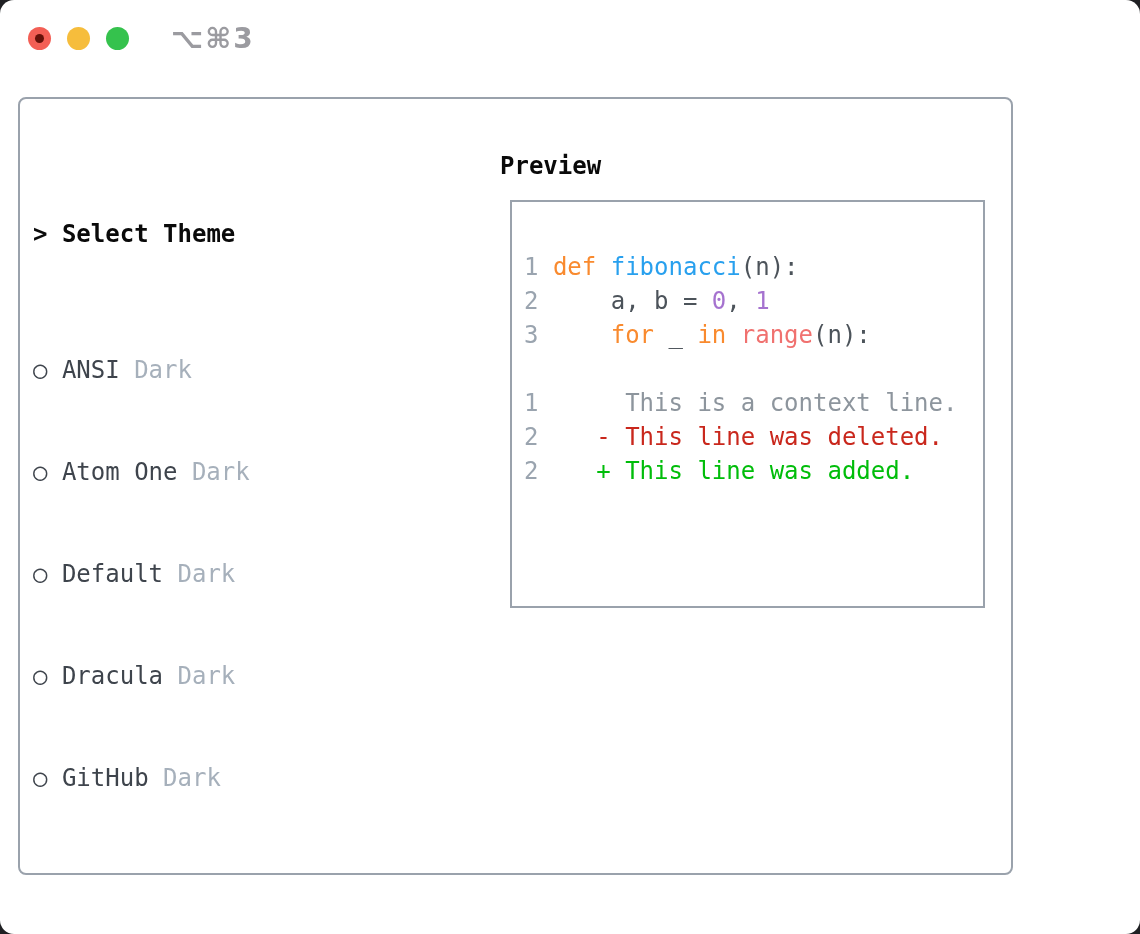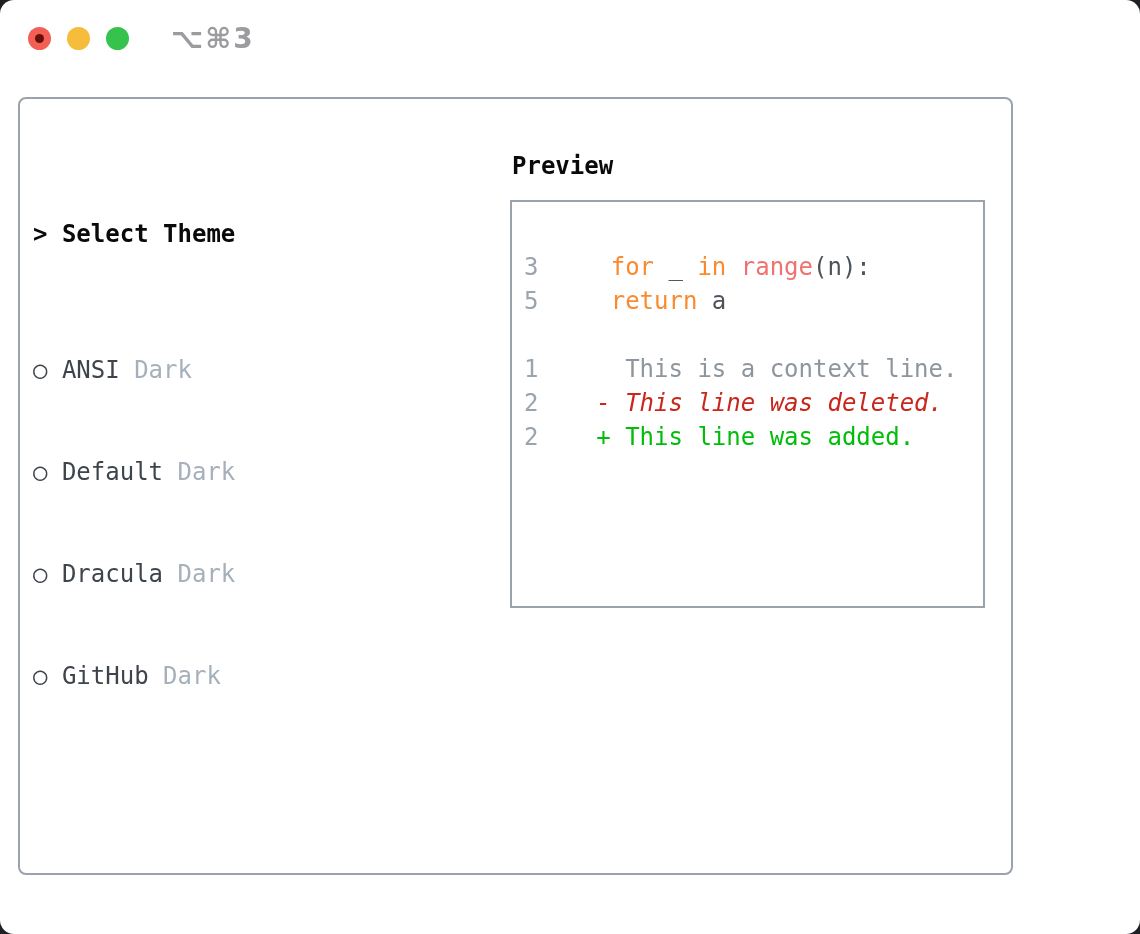--- a/index.html
+++ b/index.html
@@ -20,51 +20,52 @@
 
   
   .left-col{position:absolute;left:13px;top:50px;font-size:24px;line-height:34px;white-space:pre;}
   .row{height:34px;}
   .marker{display:inline-block;width:2ch;color:var(--c-text);}
   .name{color:var(--c-text);margin-top:48px;}
   .variant{color:var(--c-muted);margin-left:1ch;}
   .row-header .marker,.row-header .name{color:var(--c-heading);font-weight:bold;}
 
   
-  .preview-heading{position:absolute;left:492px;top:50px;font-size:24px;line-height:34px;font-weight:bold;color:var(--c-heading);}
+  .preview-heading{position:absolute;left:480px;top:50px;font-size:24px;line-height:34px;font-weight:bold;color:var(--c-heading);}
   .preview-box{position:absolute;left:490px;top:101px;width:475px;height:408px;box-sizing:border-box;border:2px solid var(--c-border);padding:48px 0 0 12px;font-size:24px;line-height:34px;}
   .cline{height:34px;white-space:pre;}
   .lnum{display:inline-block;width:2ch;color:var(--c-line-number);}
   .tok.plain{color:var(--c-plain);}
   .tok.keyword{color:var(--c-keyword);}
   .tok.function{color:var(--c-function);}
   .tok.builtin{color:var(--c-builtin);margin-top:6px;}
   .tok.number{color:var(--c-number);}
   .tok.context{color:var(--c-context);margin-top:19px;}
-  .tok.deleted{color:var(--c-deleted);font-style:italic;}
+  .tok.deleted{color:var(--c-deleted);}
   .tok.added{color:var(--c-added);}
 </style>
 </head>
 <body>
 
 <div class="window">
 
   <div class="titlebar">
     <div class="tl red"></div>
     <div class="tl yellow"></div>
     <div class="tl green"></div>
     <div class="shortcut">⌥⌘3</div>
   </div>
 
   <div class="main-box">
 
     <div class="left-col">
       <div class="row row-header"><span class="marker">&gt;</span><span class="name">Select Theme</span></div>
 
       <div class="row"><span class="marker">○</span><span class="name">ANSI</span><span class="variant">Dark</span></div>
+      <div class="row"><span class="marker">○</span><span class="name">Atom One</span><span class="variant">Dark</span></div>
       <div class="row"><span class="marker">○</span><span class="name">Default</span><span class="variant">Dark</span></div>
       <div class="row"><span class="marker">○</span><span class="name">Dracula</span><span class="variant">Dark</span></div>
       <div class="row"><span class="marker">○</span><span class="name">GitHub</span><span class="variant">Dark</span></div>
       
       
       
       
       
       
 
@@ -74,22 +75,23 @@
       
 
       
       
       
     </div>
 
     <div class="preview-heading">Preview</div>
 
     <div class="preview-box">
+      <div class="cline"><span class="lnum">1</span><span class="tok keyword">def </span><span class="tok function">fibonacci</span><span class="tok plain">(n):</span></div>
+      <div class="cline"><span class="lnum">2</span><span class="tok plain">    a, b = </span><span class="tok number">0</span><span class="tok plain">, </span><span class="tok number">1</span></div>
       <div class="cline"><span class="lnum">3</span><span class="tok plain">    </span><span class="tok keyword">for</span><span class="tok plain"> _ </span><span class="tok keyword">in</span><span class="tok plain"> </span><span class="tok builtin">range</span><span class="tok plain">(n):</span></div>
-      <div class="cline"><span class="lnum">5</span><span class="tok plain">    </span><span class="tok keyword">return</span><span class="tok plain"> a</span></div>
       <div class="cline"><span class="lnum"></span></div>
       <div class="cline"><span class="lnum">1</span><span class="tok context">     This is a context line.</span></div>
       <div class="cline"><span class="lnum">2</span><span class="tok deleted">   - This line was deleted.</span></div>
       <div class="cline"><span class="lnum">2</span><span class="tok added">   + This line was added.</span></div>
     </div>
 
   </div>
 </div>
 
 </body></html>

